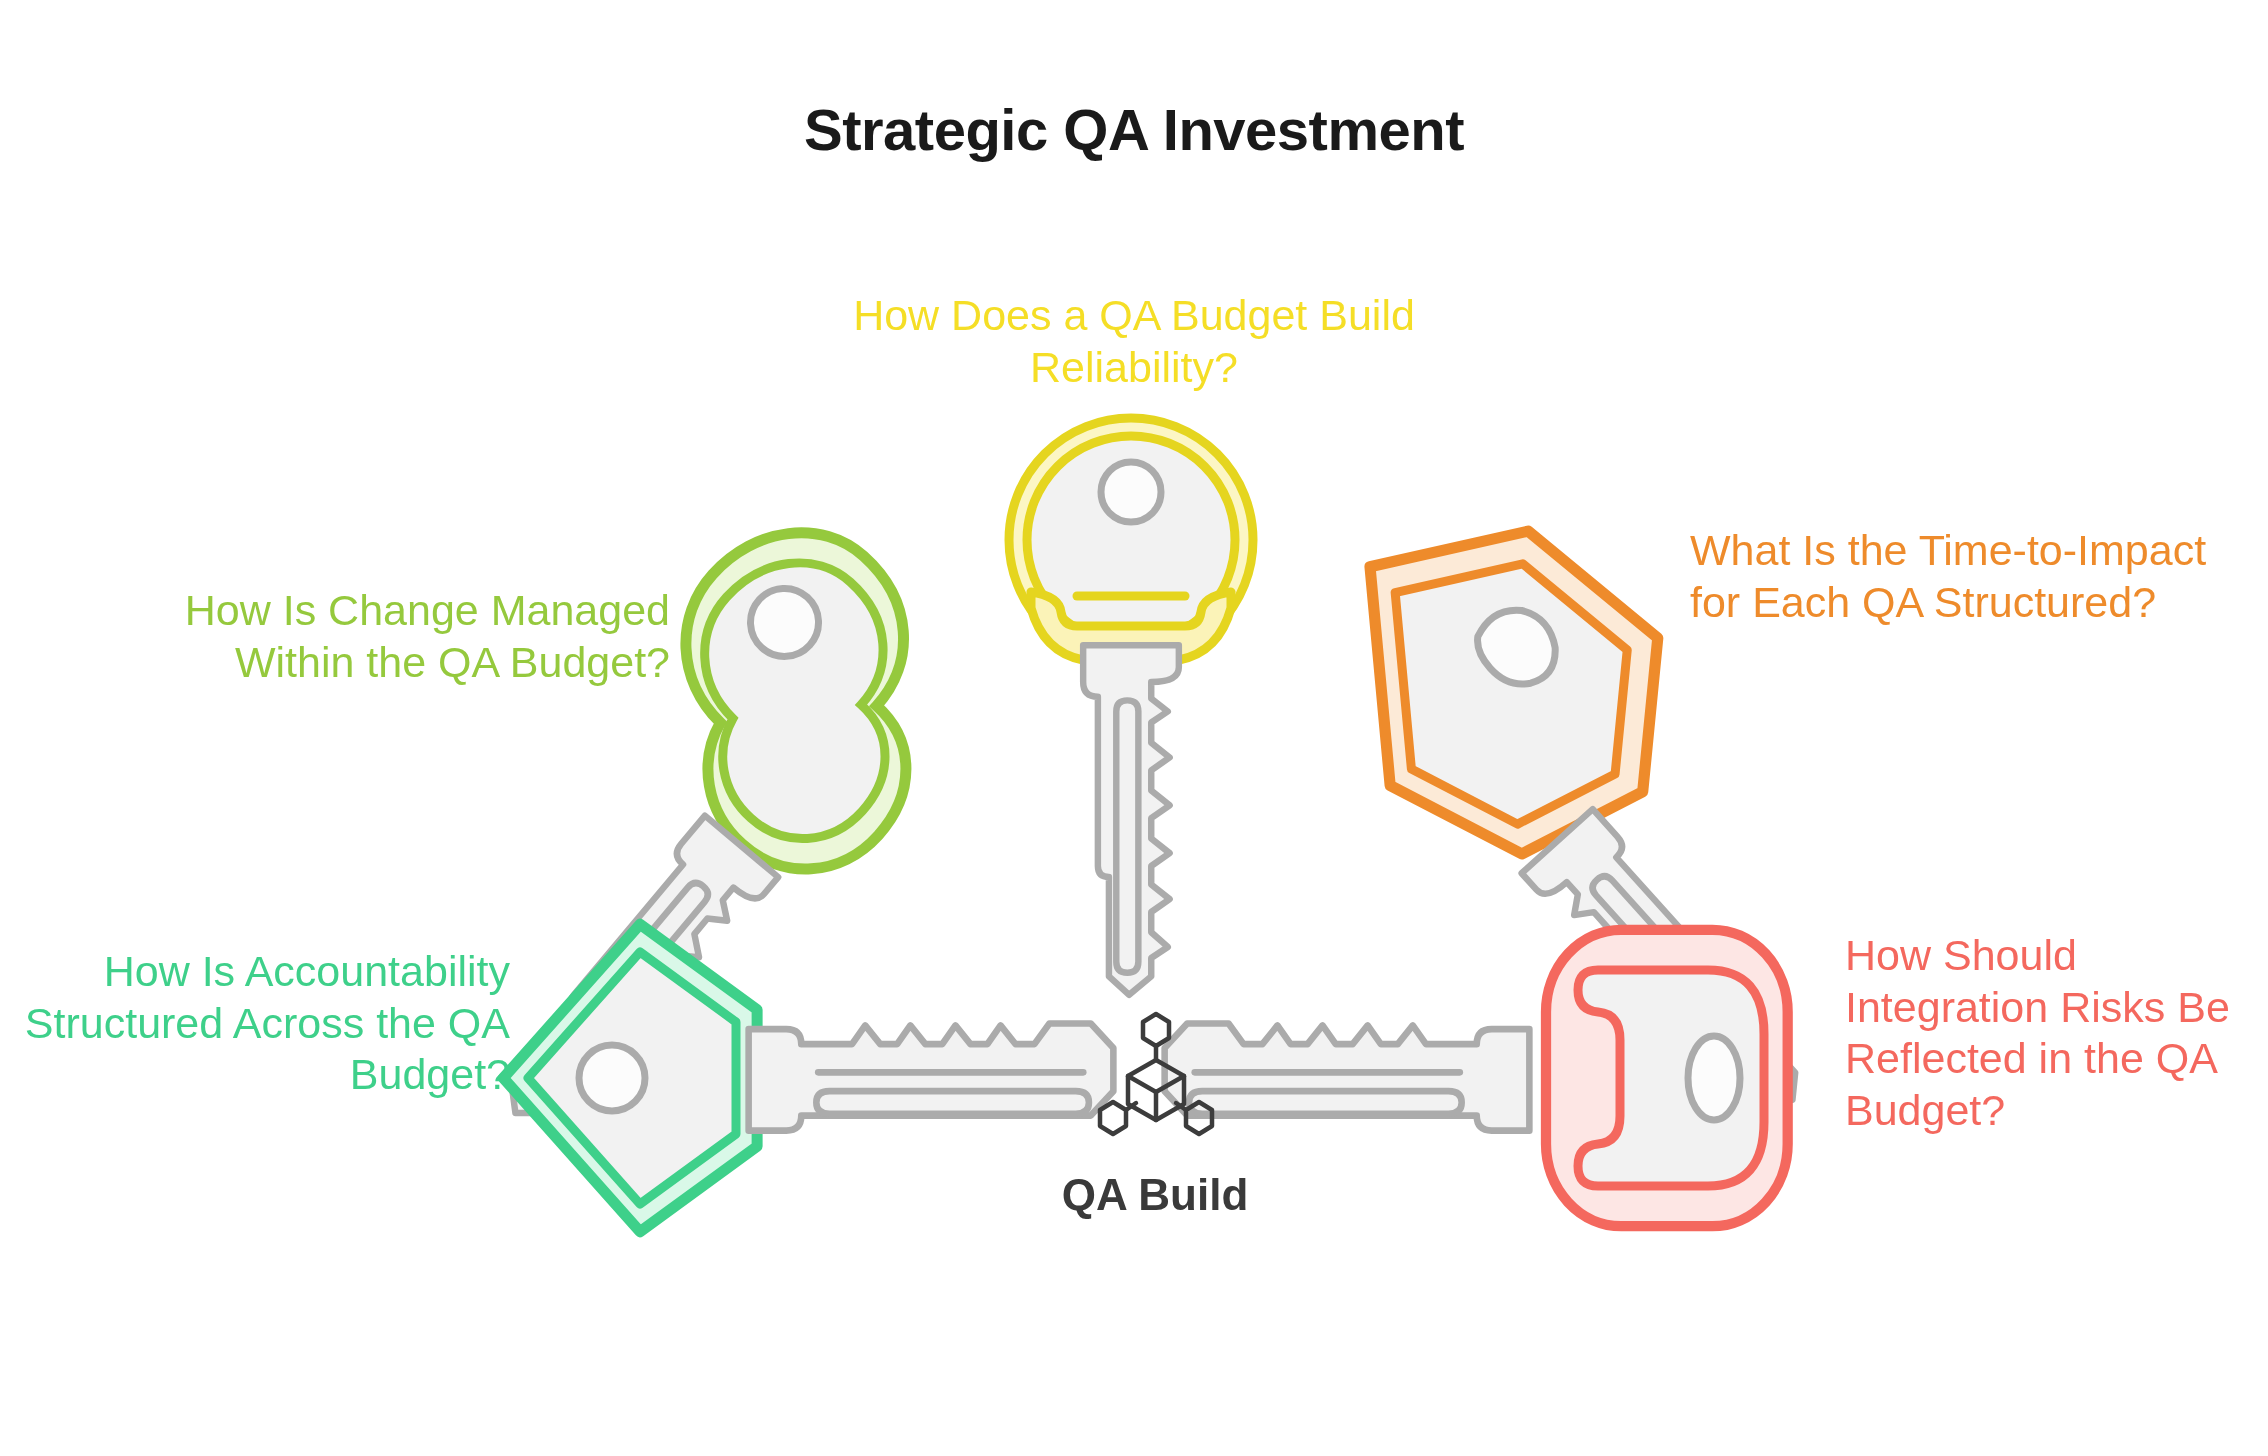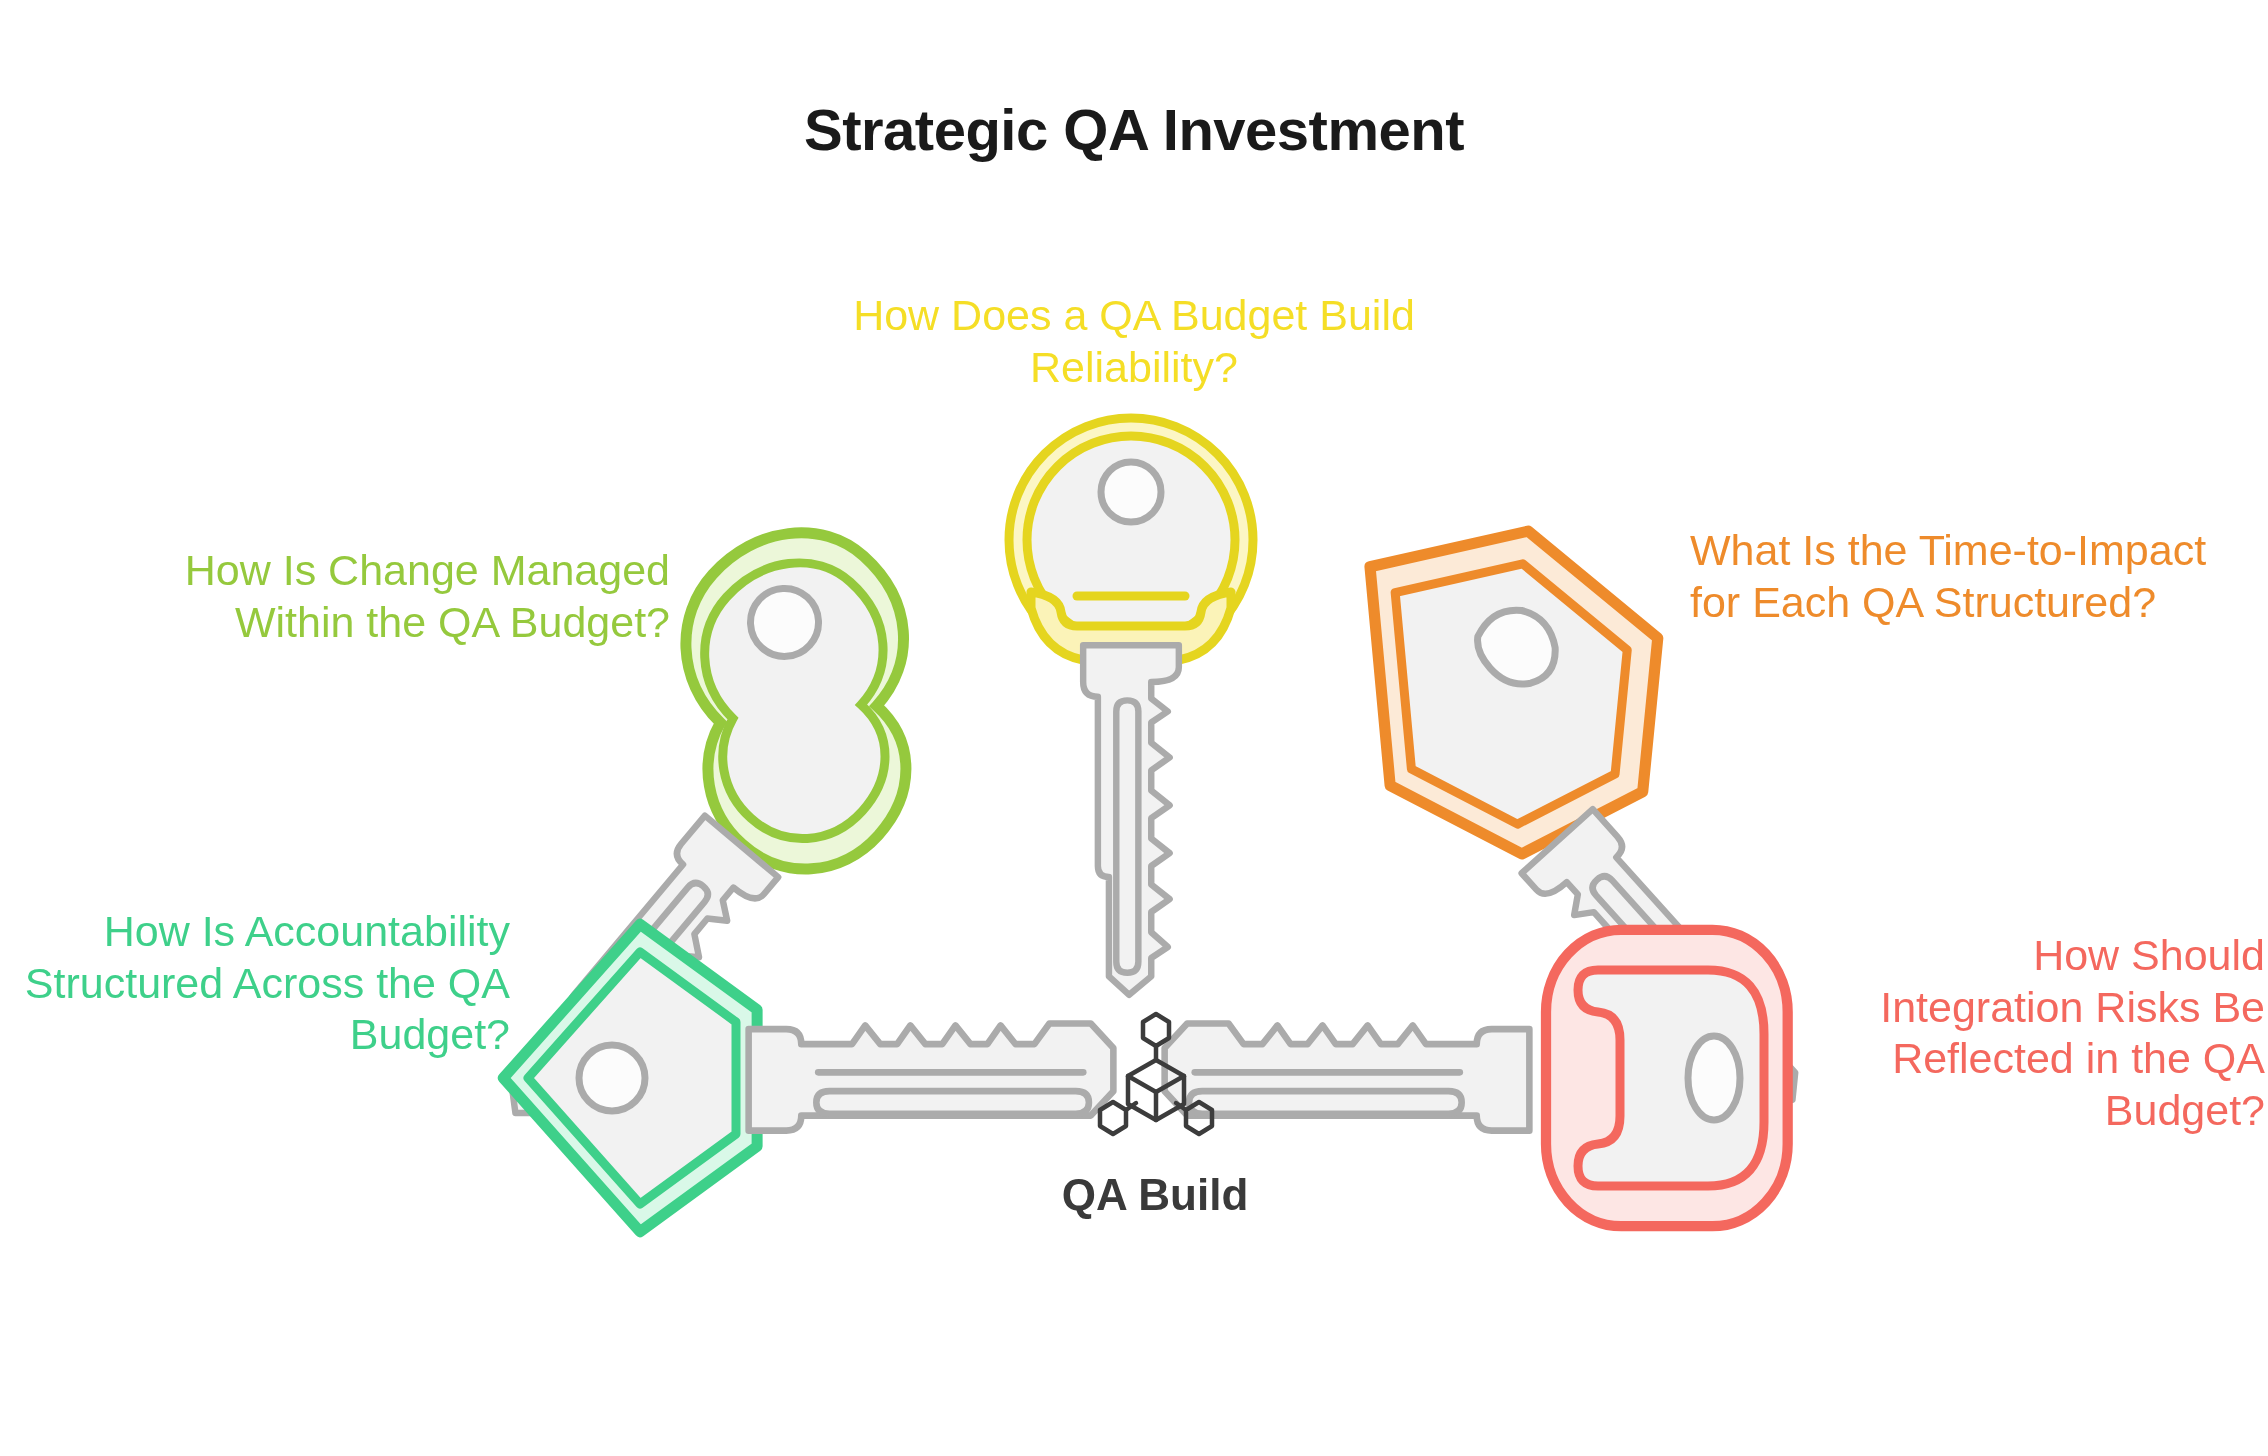--- a/index.html
+++ b/index.html
@@ -41,21 +41,21 @@
 
   
   .label {
     position: absolute;
     font-size: 43px;
     line-height: 1.20;
     font-weight: 400;
     white-space: pre-line;
     font-family: "Liberation Sans", sans-serif;
   }
-  .label.right { text-align: right; }
+  .label.right { text-align: right; margin-top: 40px; }
   .label.left  { text-align: left; }
   .label.center { text-align: center; }
 
   #label-top {
     left: 834px;
     top: 290px;
     width: 600px;
   }
   #label-green {
     left: 110px;
@@ -314,15 +314,15 @@
   <div id="center-label" style="color: rgb(58, 58, 58);">QA Build</div>
 
   <div class="label center" id="label-top" style="color: rgb(245, 222, 38);">How Does a QA Budget Build Reliability?</div>
 
   <div class="label right" id="label-green" style="color: rgb(149, 201, 61);">How Is Change Managed Within the QA Budget?</div>
 
   <div class="label left" id="label-orange" style="color: rgb(238, 139, 43);">What Is the Time-to-Impact for Each QA Structured?</div>
 
   <div class="label right" id="label-teal" style="color: rgb(62, 208, 138);">How Is Accountability Structured Across the QA Budget?</div>
 
-  <div class="label left" id="label-red" style="color: rgb(244, 104, 94); text-align: right;">How Should Integration Risks Be Reflected in the QA Budget?</div>
+  <div class="label left" id="label-red" style="color: rgb(244, 104, 94);">How Should Integration Risks Be Reflected in the QA Budget?</div>
 
 </div>
 
 </body></html>

